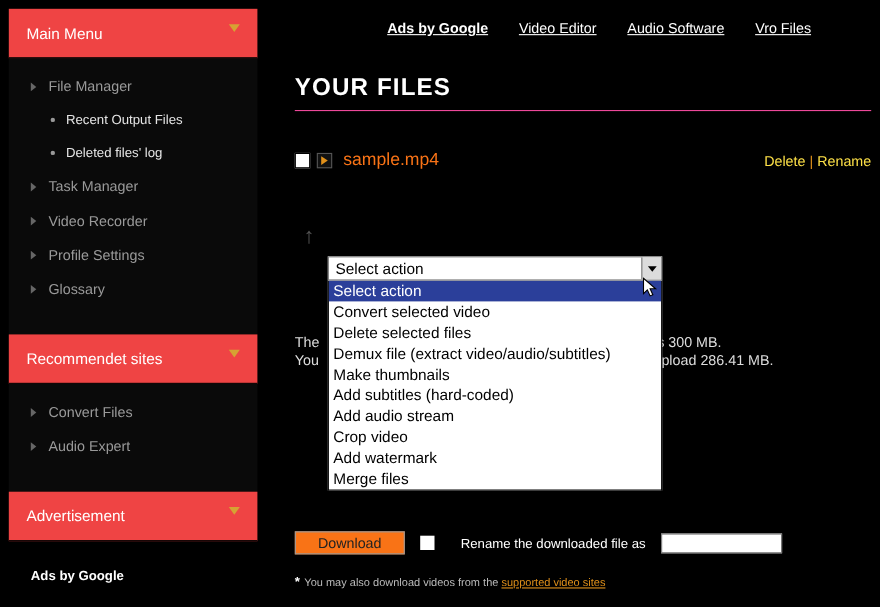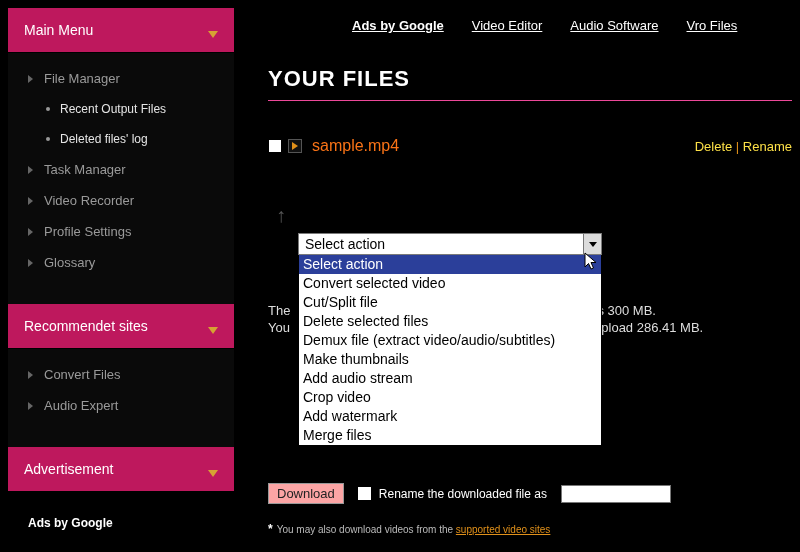--- a/index.html
+++ b/index.html
@@ -21,25 +21,25 @@
   }
   .topnav a { color: #fff; text-decoration: underline; }
   .topnav a.first { font-weight: bold; }
 
   
   .sidebar {
     position: absolute; left: 8px; top: 8px;
     width: 226px;
   }
   .side-section-header {
-    background: #be185d;
+    background: #ef4444;
     border-bottom: 1px solid #000;
     padding: 14px 16px;
     font-size: 14px; color: #fff;
-    display: flex; align-items: flex-end; justify-content: space-between;
+    display: flex; align-items: flex-start; justify-content: space-between;
   }
   .side-block { background: #0a0a0a; padding: 8px 6px 26px 6px; }
   ul.menu { list-style: none; margin: 0; padding: 2px 0 0 0; }
   ul.menu > li {
     display: flex; align-items: center;
     padding: 8px 4px 8px 30px;
     position: relative;
     color: #9a9a9a; font-size: 13px;
   }
   ul.menu > li .arrow {
@@ -107,23 +107,23 @@
   .info-text {
     margin-top: 148px; font-size: 13px; color: #ddd;
   }
   .info-text .l2 { margin-top: 2px; }
 
   .download-row {
     margin-top: 148px; display: flex; align-items: center; gap: 14px;
     font-size: 12px;
   }
   .btn-download {
-    background: #fca5a5; color: #222;
+    background: #f97316; color: #222;
     border: 1px solid #999;
-    padding: 2px 8px; font-size: 13px; text-align: right;
+    padding: 2px 20px; font-size: 13px; text-align: right;
   }
   .rename-check {
     width: 13px; height: 13px; background: #fff; display: inline-block;
     vertical-align: middle; margin-right: 4px;
   }
   .rename-input {
     width: 110px; height: 18px; background: #fff; border: 1px solid #777;
   }
 
   .footnote {
@@ -261,21 +261,21 @@
     </span>
   </div>
 
   <div class="info-text">
     <div><span>The</span> &nbsp;&nbsp;&nbsp;&nbsp;&nbsp;&nbsp;&nbsp;&nbsp;&nbsp;&nbsp;&nbsp;&nbsp;&nbsp;&nbsp;&nbsp;&nbsp;&nbsp;&nbsp;&nbsp;&nbsp;&nbsp;&nbsp;&nbsp;&nbsp;&nbsp;&nbsp;&nbsp;&nbsp;&nbsp;&nbsp;&nbsp;&nbsp;&nbsp;&nbsp;&nbsp;&nbsp;&nbsp;&nbsp;&nbsp;&nbsp;&nbsp;&nbsp;&nbsp;&nbsp;&nbsp;&nbsp;&nbsp;&nbsp;&nbsp;&nbsp;&nbsp;&nbsp;&nbsp;&nbsp;&nbsp;&nbsp;&nbsp;&nbsp;&nbsp;&nbsp;&nbsp;&nbsp;&nbsp;&nbsp;&nbsp;&nbsp;&nbsp;&nbsp;&nbsp;&nbsp;&nbsp;&nbsp;&nbsp;&nbsp;&nbsp;&nbsp;&nbsp;&nbsp; <span>d) is 300 MB.</span></div>
     <div class="l2"><span>You</span> &nbsp;&nbsp;&nbsp;&nbsp;&nbsp;&nbsp;&nbsp;&nbsp;&nbsp;&nbsp;&nbsp;&nbsp;&nbsp;&nbsp;&nbsp;&nbsp;&nbsp;&nbsp;&nbsp;&nbsp;&nbsp;&nbsp;&nbsp;&nbsp;&nbsp;&nbsp;&nbsp;&nbsp;&nbsp;&nbsp;&nbsp;&nbsp;&nbsp;&nbsp;&nbsp;&nbsp;&nbsp;&nbsp;&nbsp;&nbsp;&nbsp;&nbsp;&nbsp;&nbsp;&nbsp;&nbsp;&nbsp;&nbsp;&nbsp;&nbsp;&nbsp;&nbsp;&nbsp;&nbsp;&nbsp;&nbsp;&nbsp;&nbsp;&nbsp;&nbsp;&nbsp;&nbsp;&nbsp;&nbsp;&nbsp;&nbsp;&nbsp;&nbsp;&nbsp;&nbsp;&nbsp;&nbsp;&nbsp;&nbsp;&nbsp;&nbsp;&nbsp;&nbsp; <span>or upload 286.41 MB.</span></div>
   </div>
 
   <div class="download-row">
     <button class="btn-download">Download</button>
-    <span style="display:flex;align-items:center;gap:4px;">
+    <span style="display:flex;align-items:center;gap:20px;">
       <span class="rename-check"></span>
       <span>Rename the downloaded file as</span>
     </span>
     <span class="rename-input"></span>
   </div>
 
   <div class="footnote">
     <span class="star">*</span><span>You may also download videos from the </span><a>supported video sites</a>
   </div>
 </div>
@@ -285,24 +285,24 @@
 <div class="combo-wrap">
   <div class="combo-closed">
     <span>Select action</span>
     <span class="combo-btn">
         <span class="tri"></span>
       </span>
   </div>
   <div class="combo-list" id="combo-list">
       <div class="opt selected">Select action</div>
       <div class="opt">Convert selected video</div>
-      <div class="opt">Cut/Split file</div>
       <div class="opt">Delete selected files</div>
       <div class="opt">Demux file (extract video/audio/subtitles)</div>
       <div class="opt">Make thumbnails</div>
+      <div class="opt">Add subtitles (hard-coded)</div>
       <div class="opt">Add audio stream</div>
       <div class="opt">Crop video</div>
       <div class="opt">Add watermark</div>
       <div class="opt">Merge files</div>
     </div>
 </div>
 
 <svg class="cursor-svg" viewBox="0 0 14 20">
   <path d="M1,1 L1,15 L4.5,11.5 L7,17 L9.5,16 L7,10.5 L12,10.5 Z"></path>
 </svg>

